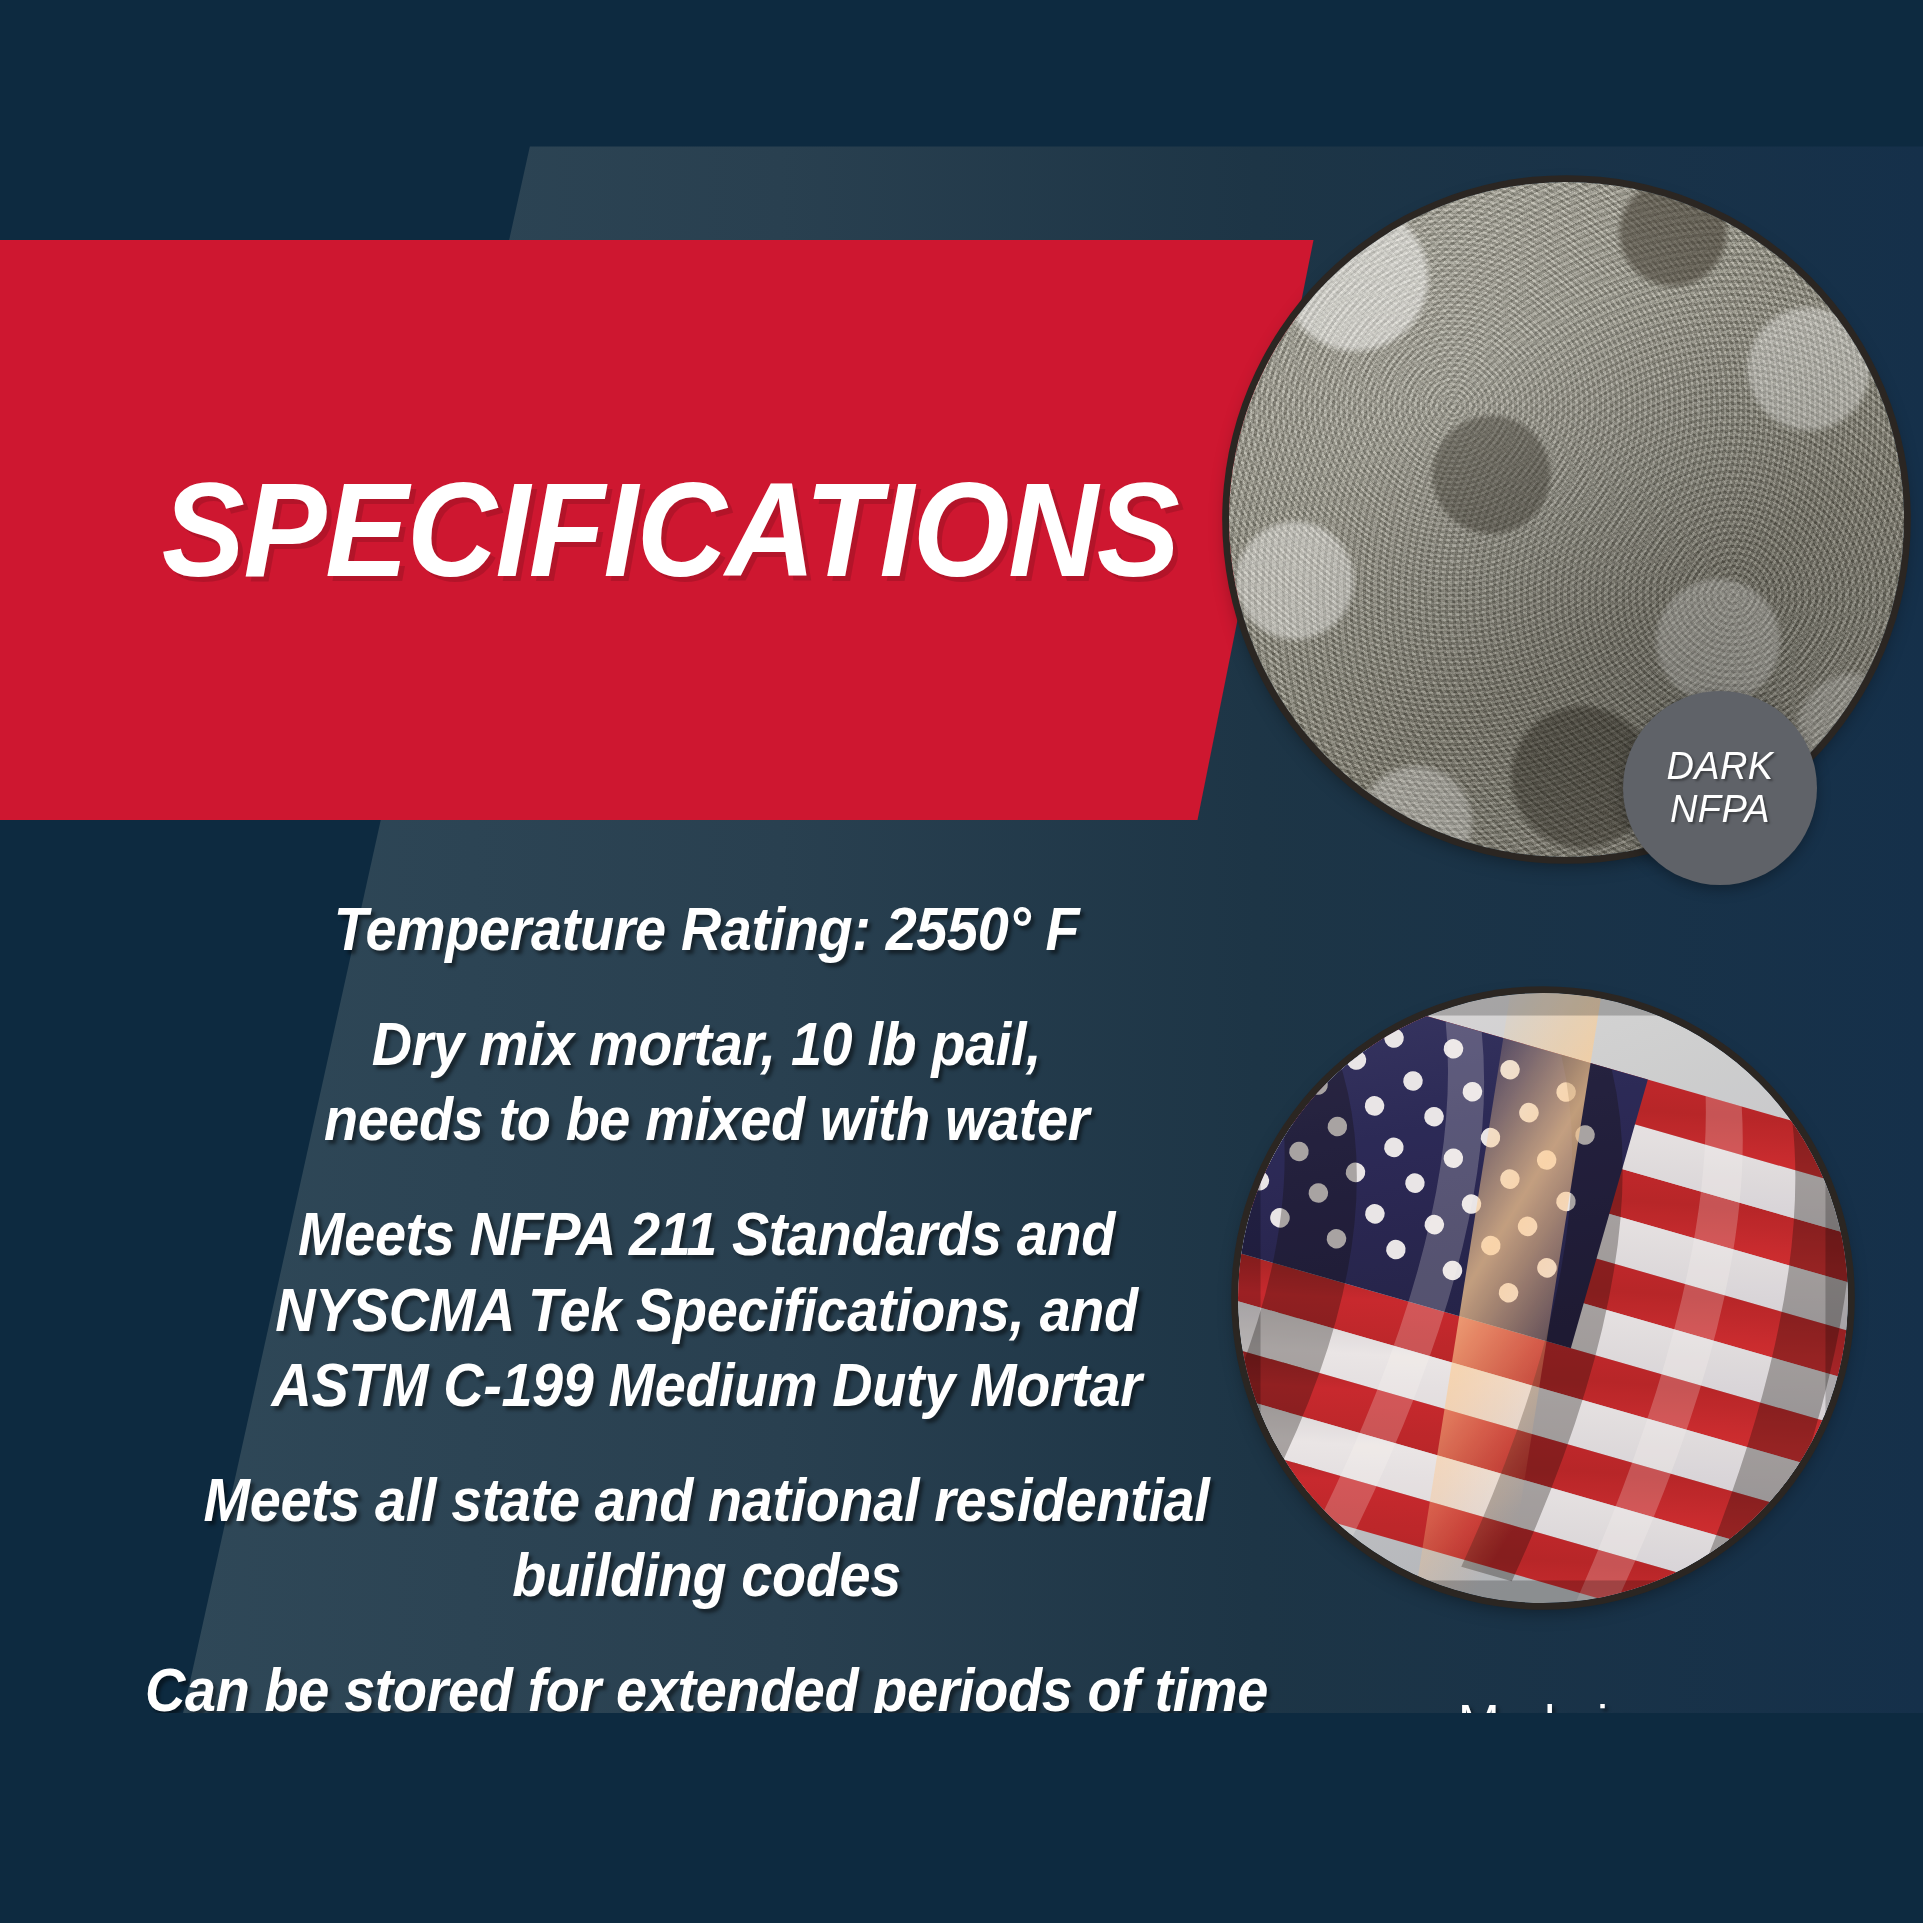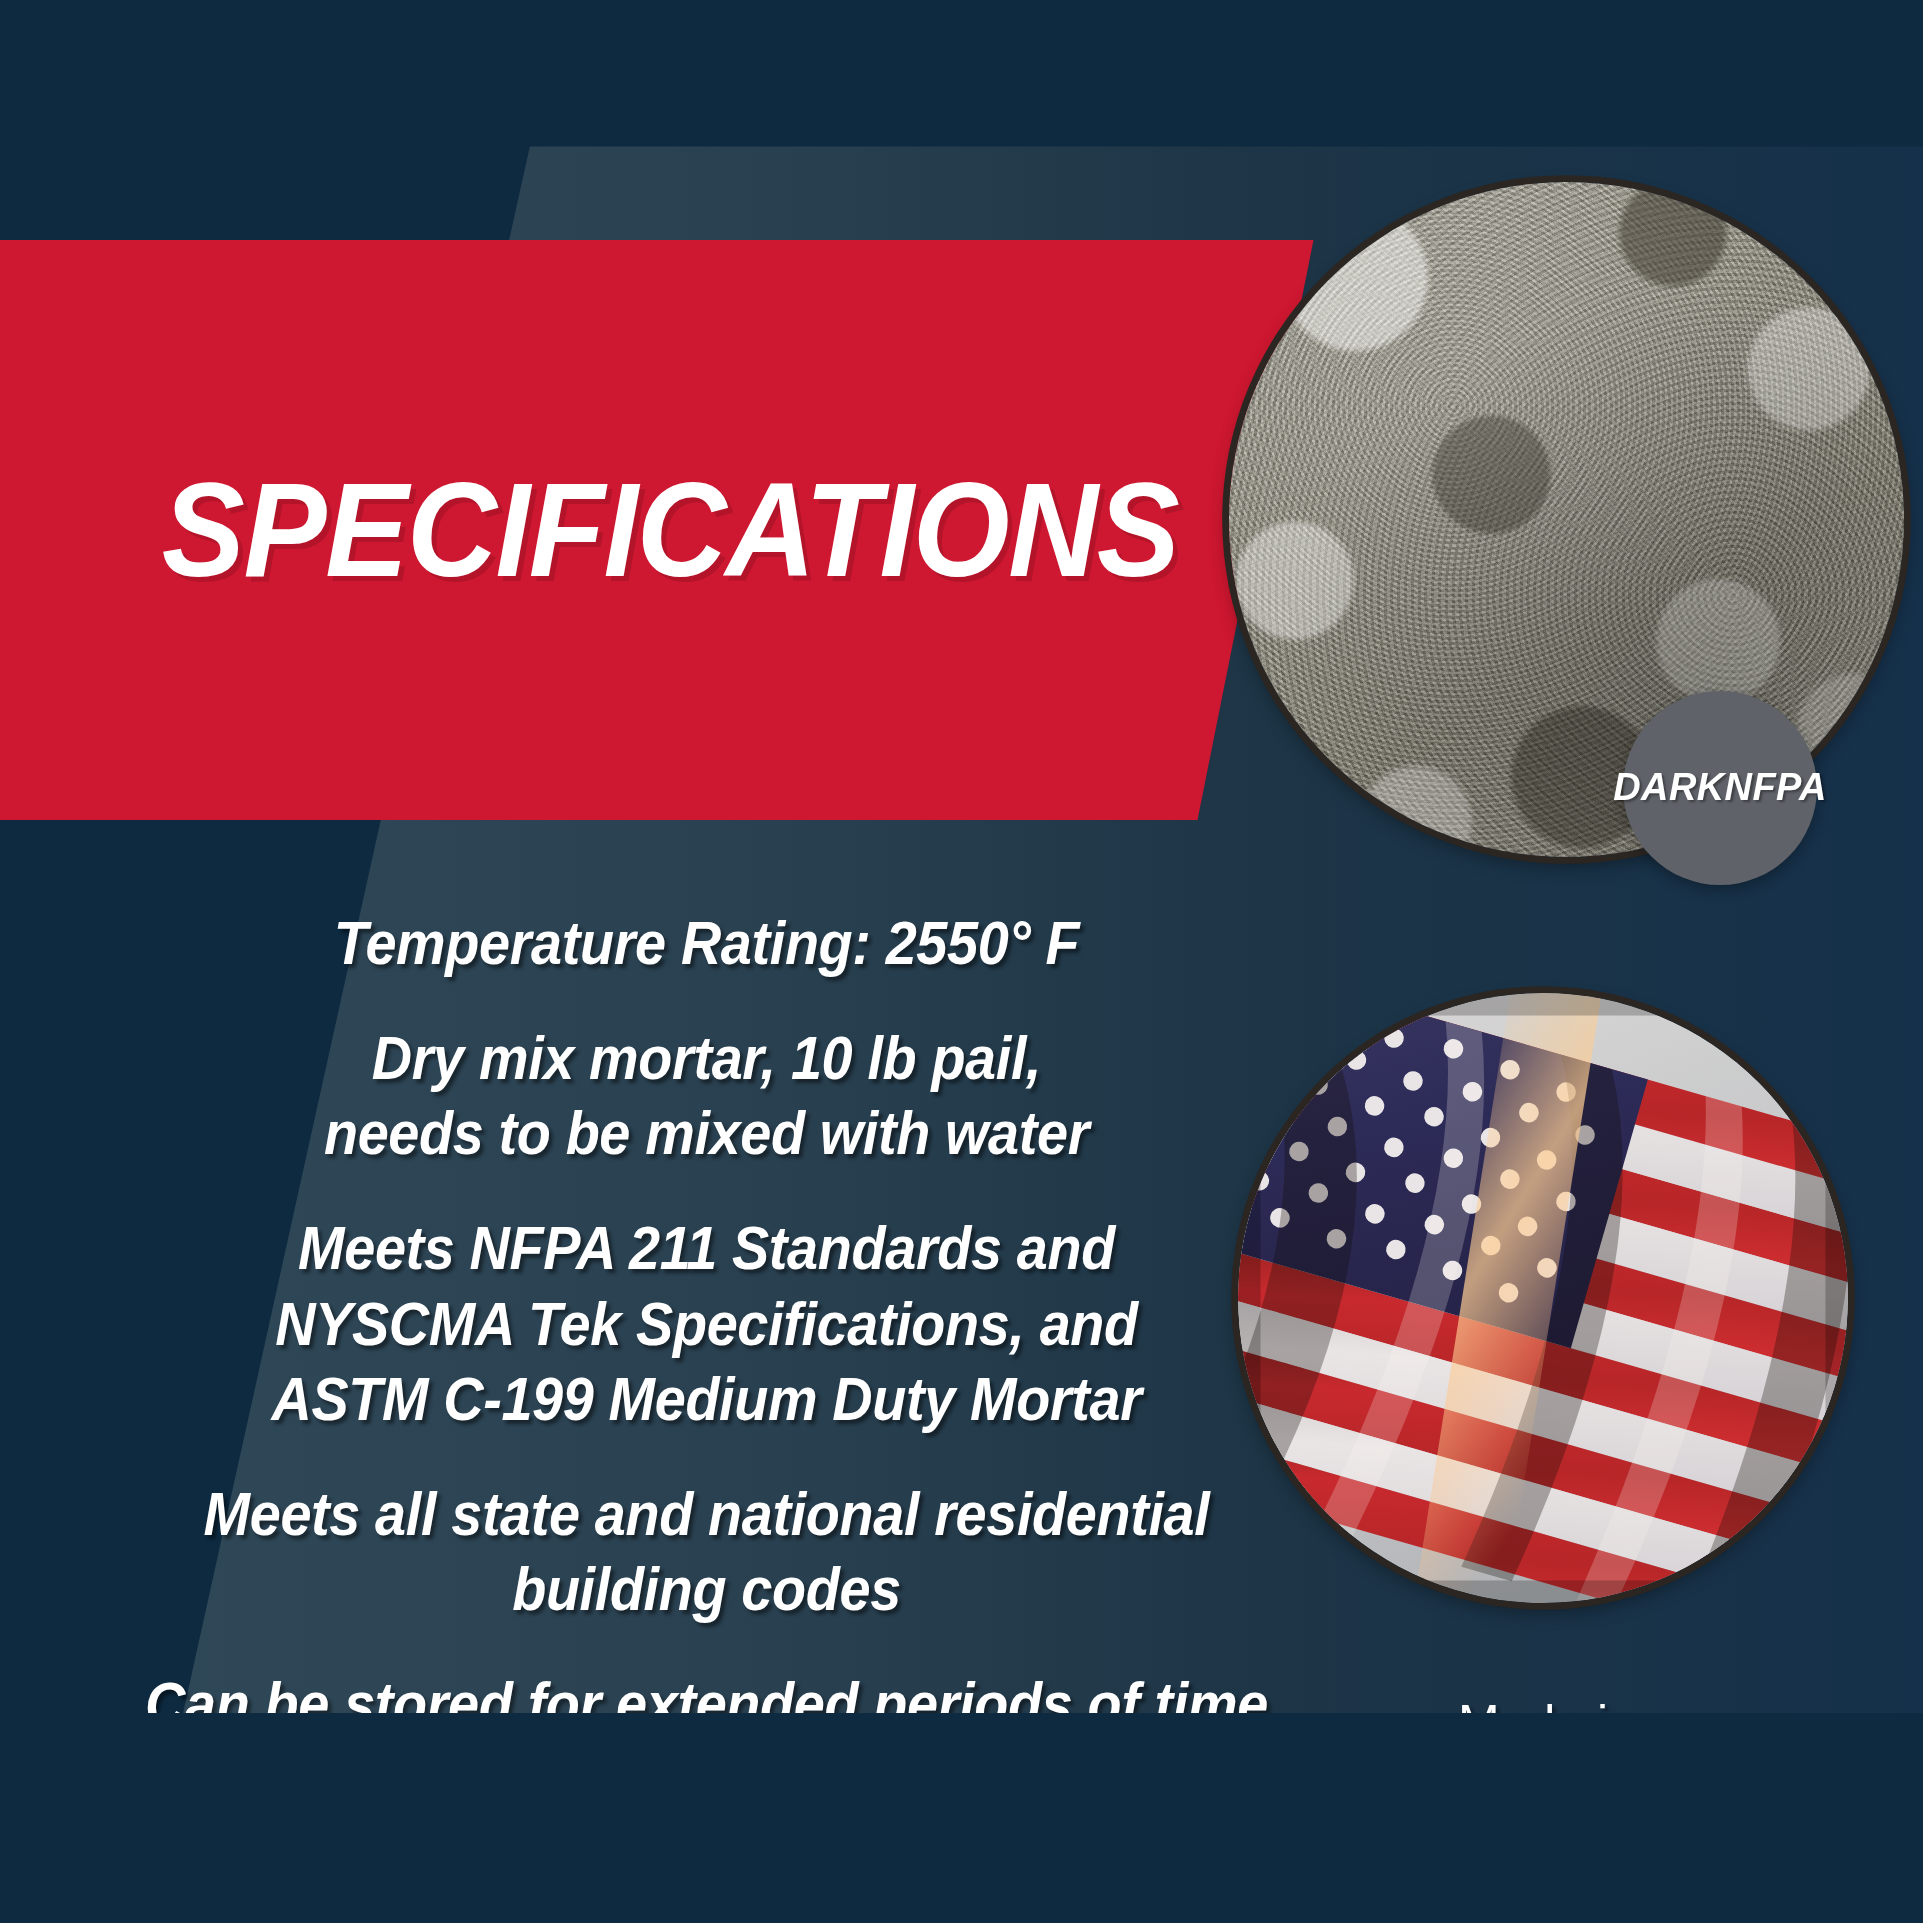--- a/index.html
+++ b/index.html
@@ -62,21 +62,20 @@
     text-shadow: 5.3px 5.3px 0 rgba(0,0,0,0.13);
     white-space: nowrap;
   }
 
   
   .spec-list {
     position: absolute;
     left: 45px;
     top: 891px;
     width: 1323px;
-    margin-top: 14px;
   }
 
   .spec-block {
     text-align: center;
     color: #ffffff;
     font-size: 62px;
     font-weight: bold;
     font-style: italic;
     line-height: 1.22;
     letter-spacing: -0.4px;
@@ -134,26 +133,26 @@
   
   #color-badge {
     position: absolute;
     left: 1623px;
     top: 691px;
     width: 194px;
     height: 194px;
     border-radius: 50%;
     background: #5f6268;
     display: flex;
-    flex-direction: row;
+    flex-direction: column;
     align-items: center;
     justify-content: center;
     color: #ffffff;
     font-size: 38px;
-    font-weight: bold;
+    font-weight: normal;
     font-style: italic;
     line-height: 1.14;
     letter-spacing: 0.4px;
     text-shadow: 2.3px 2.3px 2.3px rgba(0,0,0,0.35);
     box-shadow: 0 4.5px 13.5px rgba(0,0,0,0.30);
   }
 
   
   #flag-circle {
     left: 1238px;

